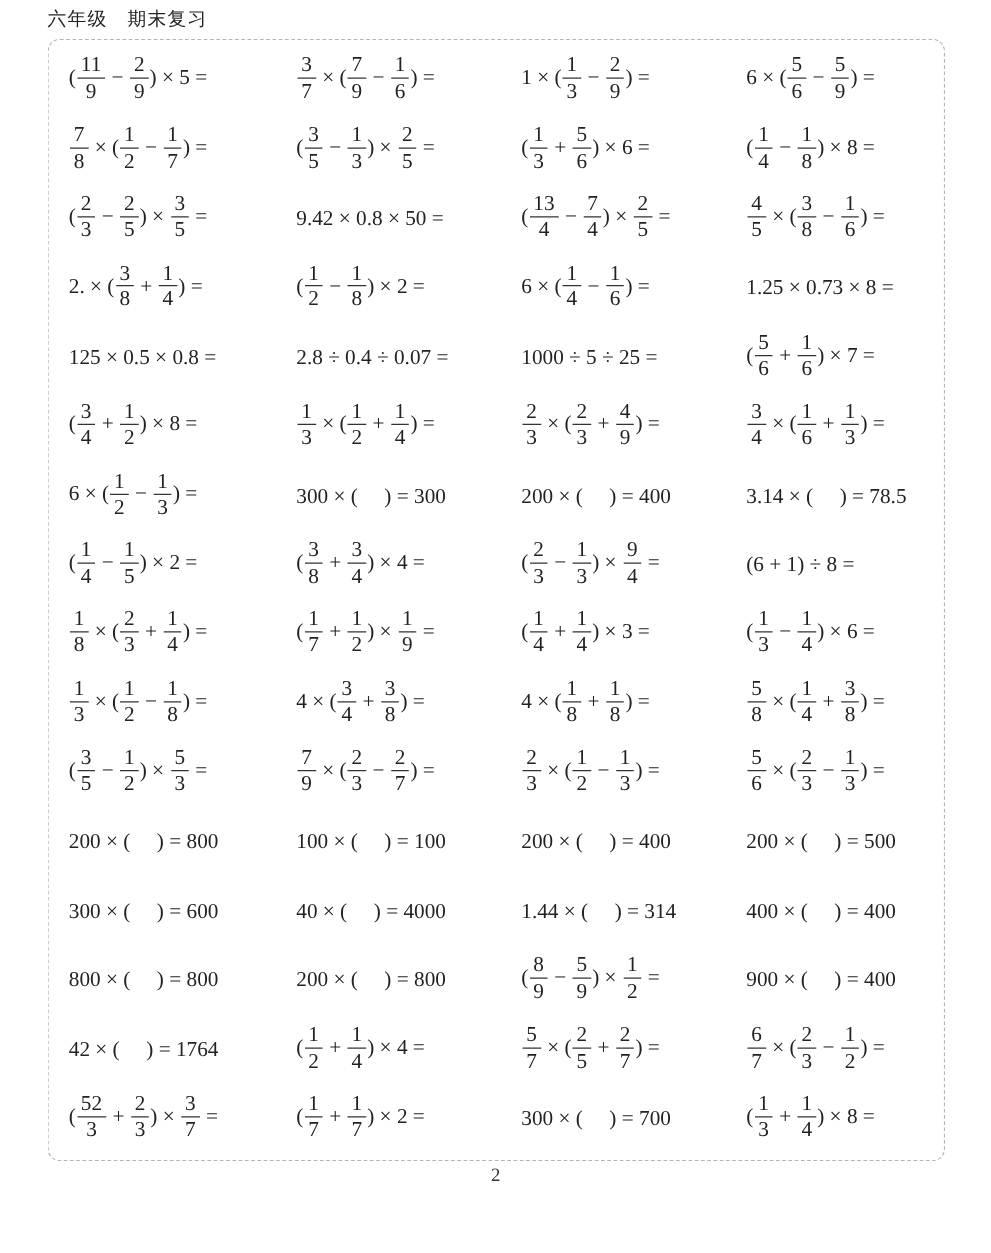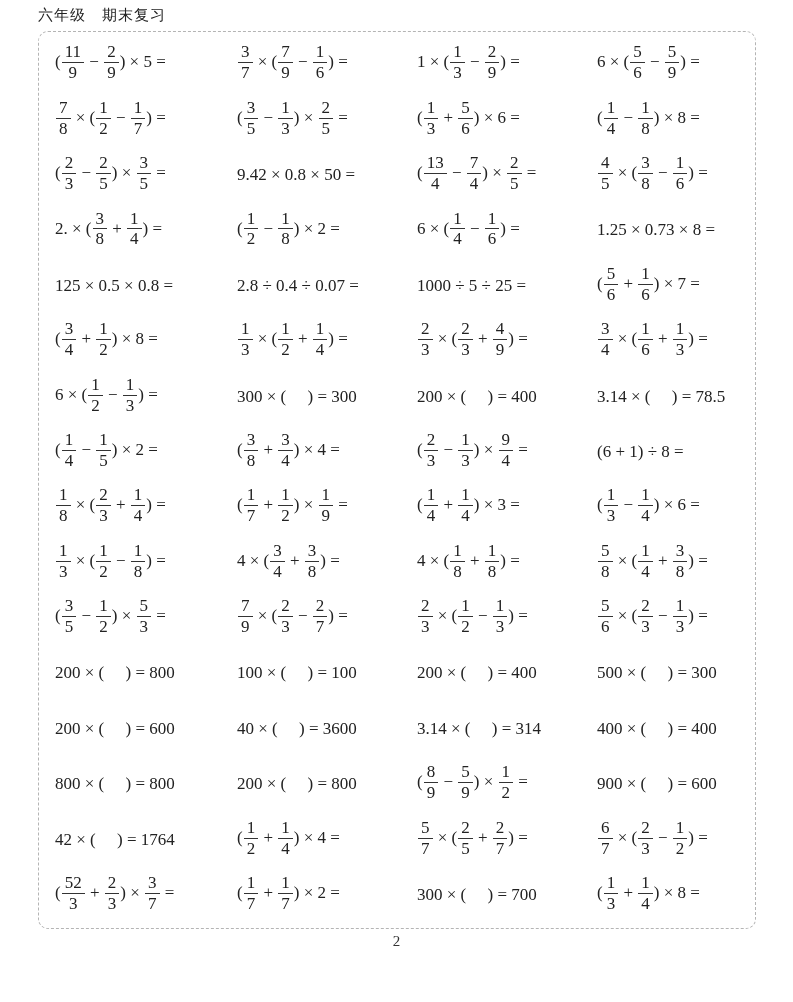--- a/index.html
+++ b/index.html
@@ -84,29 +84,29 @@
       <div class="problem">4 × (<span class="frac"><span class="num">3</span><span class="den">4</span></span> + <span class="frac"><span class="num">3</span><span class="den">8</span></span>) =</div>
       <div class="problem">4 × (<span class="frac"><span class="num">1</span><span class="den">8</span></span> + <span class="frac"><span class="num">1</span><span class="den">8</span></span>) =</div>
       <div class="problem"><span class="frac"><span class="num">5</span><span class="den">8</span></span> × (<span class="frac"><span class="num">1</span><span class="den">4</span></span> + <span class="frac"><span class="num">3</span><span class="den">8</span></span>) =</div>
       <div class="problem">(<span class="frac"><span class="num">3</span><span class="den">5</span></span> − <span class="frac"><span class="num">1</span><span class="den">2</span></span>) × <span class="frac"><span class="num">5</span><span class="den">3</span></span> =</div>
       <div class="problem"><span class="frac"><span class="num">7</span><span class="den">9</span></span> × (<span class="frac"><span class="num">2</span><span class="den">3</span></span> − <span class="frac"><span class="num">2</span><span class="den">7</span></span>) =</div>
       <div class="problem"><span class="frac"><span class="num">2</span><span class="den">3</span></span> × (<span class="frac"><span class="num">1</span><span class="den">2</span></span> − <span class="frac"><span class="num">1</span><span class="den">3</span></span>) =</div>
       <div class="problem"><span class="frac"><span class="num">5</span><span class="den">6</span></span> × (<span class="frac"><span class="num">2</span><span class="den">3</span></span> − <span class="frac"><span class="num">1</span><span class="den">3</span></span>) =</div>
       <div class="problem">200 × (     ) = 800</div>
       <div class="problem">100 × (     ) = 100</div>
       <div class="problem">200 × (     ) = 400</div>
-      <div class="problem">500 × (     ) = 300</div>
-      <div class="problem">200 × (     ) = 600</div>
-      <div class="problem">40 × (     ) = 3600</div>
-      <div class="problem">3.14 × (     ) = 314</div>
+      <div class="problem">200 × (     ) = 500</div>
+      <div class="problem">300 × (     ) = 600</div>
+      <div class="problem">40 × (     ) = 4000</div>
+      <div class="problem">1.44 × (     ) = 314</div>
       <div class="problem">400 × (     ) = 400</div>
       <div class="problem">800 × (     ) = 800</div>
       <div class="problem">200 × (     ) = 800</div>
       <div class="problem">(<span class="frac"><span class="num">8</span><span class="den">9</span></span> − <span class="frac"><span class="num">5</span><span class="den">9</span></span>) × <span class="frac"><span class="num">1</span><span class="den">2</span></span> =</div>
-      <div class="problem">900 × (     ) = 600</div>
+      <div class="problem">900 × (     ) = 400</div>
       <div class="problem">42 × (     ) = 1764</div>
       <div class="problem">(<span class="frac"><span class="num">1</span><span class="den">2</span></span> + <span class="frac"><span class="num">1</span><span class="den">4</span></span>) × 4 =</div>
       <div class="problem"><span class="frac"><span class="num">5</span><span class="den">7</span></span> × (<span class="frac"><span class="num">2</span><span class="den">5</span></span> + <span class="frac"><span class="num">2</span><span class="den">7</span></span>) =</div>
       <div class="problem"><span class="frac"><span class="num">6</span><span class="den">7</span></span> × (<span class="frac"><span class="num">2</span><span class="den">3</span></span> − <span class="frac"><span class="num">1</span><span class="den">2</span></span>) =</div>
       <div class="problem">(<span class="frac"><span class="num">52</span><span class="den">3</span></span> + <span class="frac"><span class="num">2</span><span class="den">3</span></span>) × <span class="frac"><span class="num">3</span><span class="den">7</span></span> =</div>
       <div class="problem">(<span class="frac"><span class="num">1</span><span class="den">7</span></span> + <span class="frac"><span class="num">1</span><span class="den">7</span></span>) × 2 =</div>
       <div class="problem">300 × (     ) = 700</div>
       <div class="problem">(<span class="frac"><span class="num">1</span><span class="den">3</span></span> + <span class="frac"><span class="num">1</span><span class="den">4</span></span>) × 8 =</div>
     </div>
 </div>

